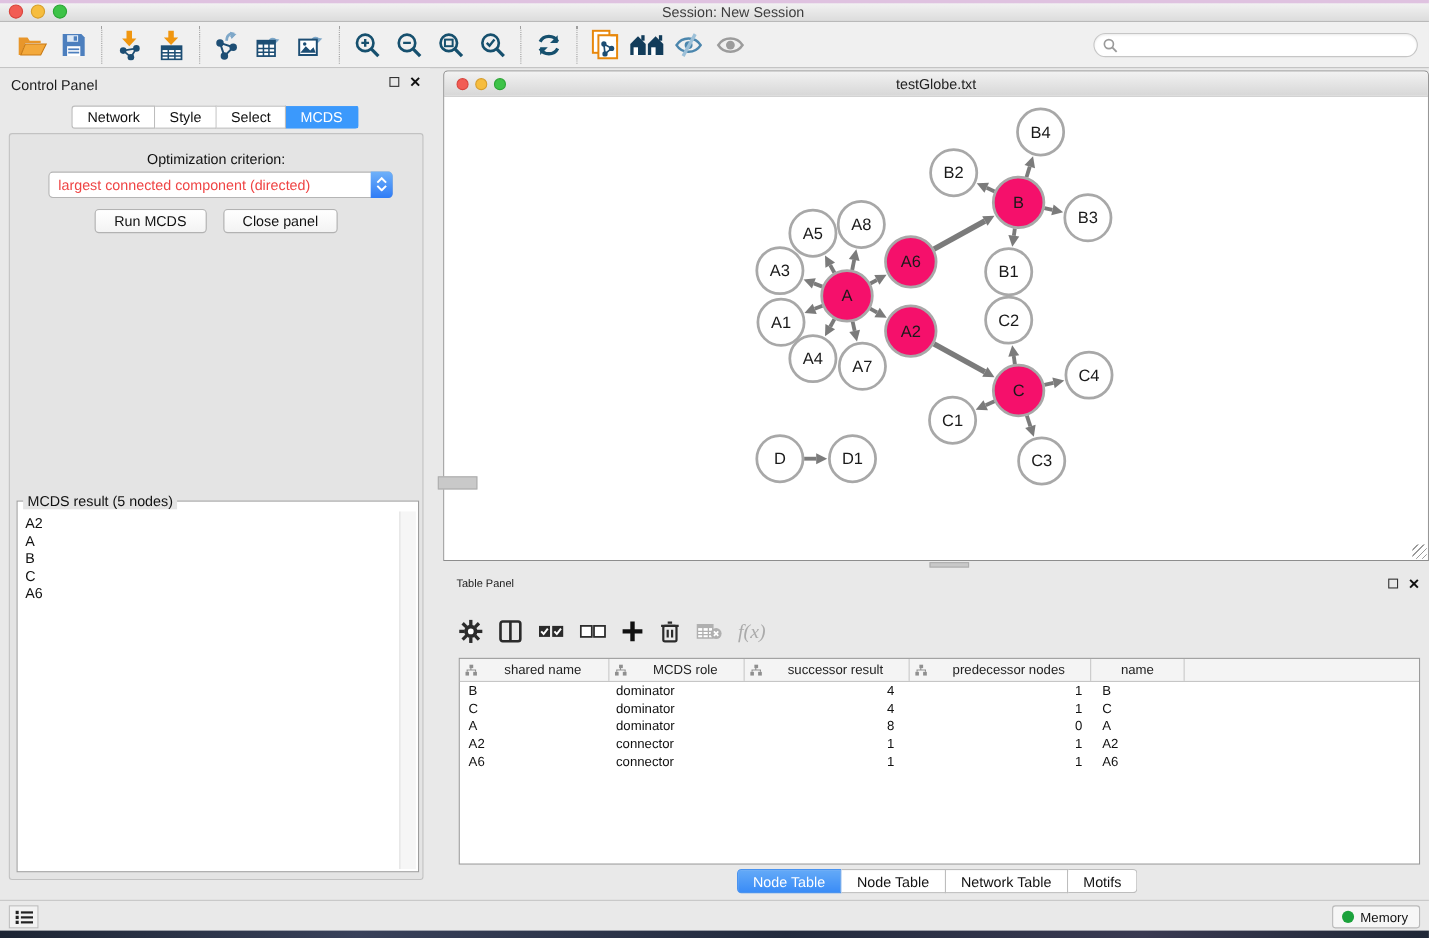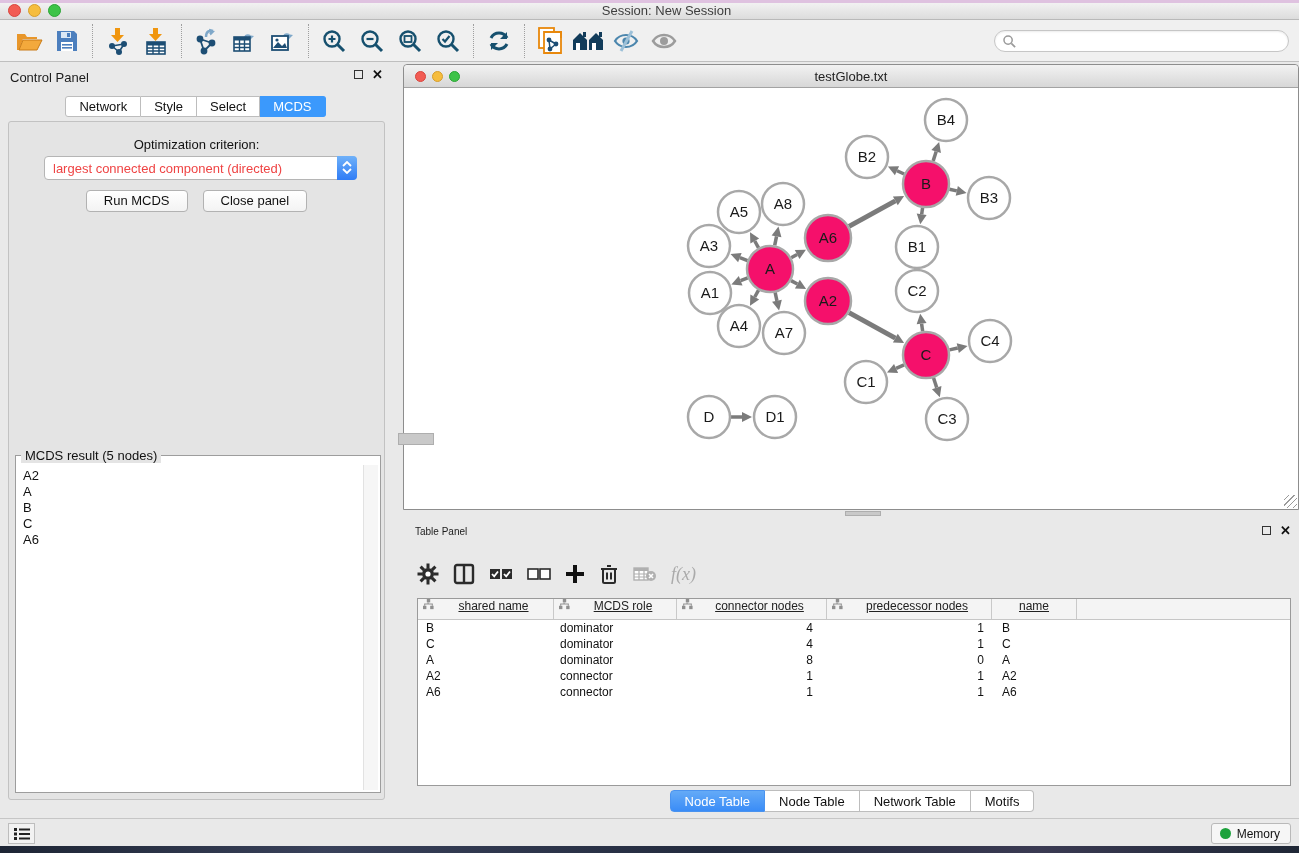--- a/index.html
+++ b/index.html
@@ -80,21 +80,21 @@
 
   
   #table-panel { left:405px; top:520px; width:894px; height:295px; background:#E9E9E9; }
   #tp-title { position:absolute; left:10px; top:6px; font-size:10px; color:#1c1c1c; }
   #tp-toolbar { position:absolute; left:12px; top:32px; height:44px; display:flex; align-items:center; gap:14px; }
   .tp-icon { display:flex; align-items:center; justify-content:center; }
   #fx-label { font-family:"Liberation Serif", serif; font-style:italic; font-size:18px; color:#aaa; }
   #tp-table { position:absolute; left:12px; top:78px; width:874px; height:188px; background:#fff;
     border:1px solid #9a9a9a; overflow:hidden; }
   #tp-thead { display:flex; height:21px; background:#f4f4f4; border-bottom:1px solid #c6c6c6; }
-  .th { display:flex; border-right:1px solid #c9c9c9; font-size:12px; color:#222;text-decoration:underline; }
+  .th { display:flex; align-items:center; border-right:1px solid #c9c9c9; font-size:12px; color:#222; }
   .th .th-label { flex:1; text-align:center; padding:0 4px; }
   .th .tree-ic { margin-left:5px; }
   .th.filler { border-right:none; flex:1; }
   .tr { display:flex; height:16px; font-size:12px; color:#111; align-items:center; }
   .td { overflow:hidden; white-space:nowrap; }
 
   
   #tp-tabs { position:absolute; left:0; top:270px; width:100%; display:flex; justify-content:center; }
   .tp-tab { height:22px; line-height:21px; padding:0 14px; font-size:13px; background:#fff;
     border:1px solid #bdbdbd; border-left:none; color:#111; }
@@ -502,21 +502,21 @@
         </div>
         <div class="th" style="width: 150px;">
           <svg class="tree-ic" width="11" height="11" viewBox="0 0 13 13">
             <g fill="#8f8f8f">
               <rect x="4.5" y="0" width="4" height="4"></rect>
               <rect x="0" y="8" width="4" height="4"></rect>
               <rect x="8.5" y="8" width="4" height="4"></rect>
               <path d="M6 4 v2 M2 8 v-2 h9 v2" stroke="#8f8f8f" fill="none" stroke-width="1.2"></path>
             </g>
           </svg>
-          <span class="th-label">connector nodes</span>
+          <span class="th-label">successor result</span>
         </div>
         <div class="th" style="width: 165px;">
           <svg class="tree-ic" width="11" height="11" viewBox="0 0 13 13">
             <g fill="#8f8f8f">
               <rect x="4.5" y="0" width="4" height="4"></rect>
               <rect x="0" y="8" width="4" height="4"></rect>
               <rect x="8.5" y="8" width="4" height="4"></rect>
               <path d="M6 4 v2 M2 8 v-2 h9 v2" stroke="#8f8f8f" fill="none" stroke-width="1.2"></path>
             </g>
           </svg>

